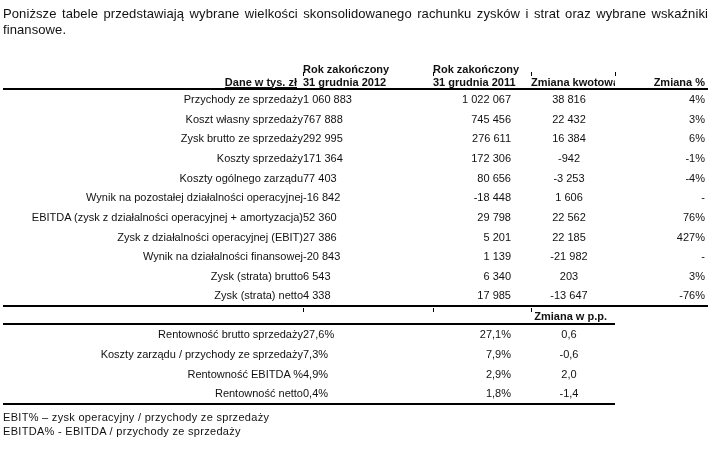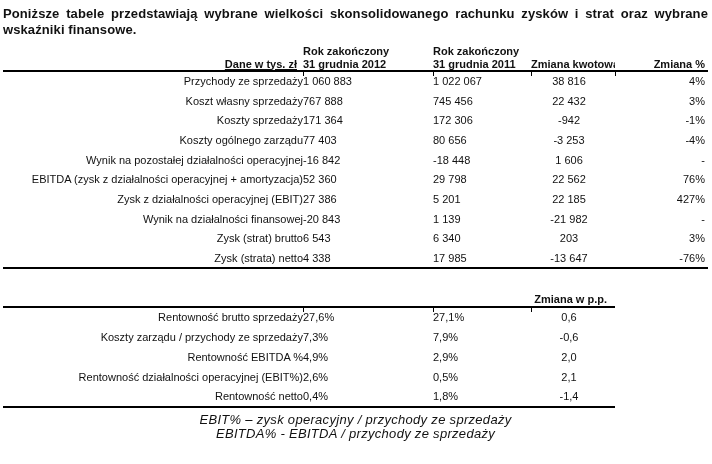--- a/index.html
+++ b/index.html
@@ -3,46 +3,46 @@
 <meta charset="utf-8">
 <style>
   html,body{margin:0;padding:0;background:#e8e8e8;}
   .page{
     width:712px;height:464px;position:relative;background:#ffffff;
     font-family:"Liberation Sans","DejaVu Sans",sans-serif;
     color:#111111;overflow:hidden;box-sizing:border-box;
   }
   .content{position:absolute;left:3px;top:6px;width:705px;}
   .intro{
-    margin:0 0 5px 0;font-size:13px;line-height:16px;font-weight:bold;
+    margin:0 0 23px 0;font-size:13px;line-height:16px;font-weight:normal;
     text-align:justify;letter-spacing:0.1px;
   }
   table{border-collapse:collapse;table-layout:fixed;}
   .t1{width:705px;}
-  .t2{width:612px;margin-top:21px;}
+  .t2{width:612px;}
   th,td{padding:0;font-size:11px;font-weight:normal;overflow:hidden;white-space:nowrap;}
   thead th{font-weight:bold;vertical-align:bottom;line-height:12.5px;}
   .t1 thead tr{height:28px;}
   .t1 thead th{border-bottom:2px solid #000;}
   .t2 thead tr{height:17px;}
   .t2 thead th{border-bottom:2px solid #000;}
   .t1 tbody tr{height:19.7px;}
   .t2 tbody tr{height:20px;}
   .t1 tbody tr:last-child td{border-bottom:2px solid #000;margin-left:40px;}
   .t2 tbody tr:last-child td{border-bottom:2px solid #000;}
   td.lbl{padding-left:8px;text-align:right;}
   th.h-right{text-align:right;}
   th.h-center{text-align:left;}
   .pr1{padding-right:22px;}
-  .pr2{padding-right:20px;text-align:left;}
+  .pr2{padding-right:20px;text-align:right;}
   .pr3{padding-right:8px;text-align:center;}
   .pr4{padding-right:3px;text-align:right;}
   th.dane{padding-right:6px;text-align:right;text-decoration:underline;}
   .footnotes{margin-top:5px;}
-  .footnote{font-size:13px;line-height:14px;font-style:italic;letter-spacing:0.3px;text-align:center;}
+  .footnote{font-size:11px;line-height:14px;letter-spacing:0.3px;}
   .tick{position:absolute;width:1px;height:4px;background:#000;}
 </style>
 </head>
 <body>
 
 <div class="page">
   <div class="content">
 
     <p class="intro">Poniższe tabele przedstawiają wybrane wielkości skonsolidowanego rachunku zysków i strat oraz wybrane wskaźniki finansowe.</p>
 
@@ -78,20 +78,27 @@
           <td class="pr4">4%</td>
         </tr>
         <tr>
           <td class="lbl">Koszt własny sprzedaży</td>
           <td class="pr1">767 888</td>
           <td class="pr2">745 456</td>
           <td class="pr3">22 432</td>
           <td class="pr4">3%</td>
         </tr>
         <tr>
+          <td class="lbl">Zysk brutto ze sprzedaży</td>
+          <td class="pr1">292 995</td>
+          <td class="pr2">276 611</td>
+          <td class="pr3">16 384</td>
+          <td class="pr4">6%</td>
+        </tr>
+        <tr>
           <td class="lbl">Koszty sprzedaży</td>
           <td class="pr1">171 364</td>
           <td class="pr2">172 306</td>
           <td class="pr3">-942</td>
           <td class="pr4">-1%</td>
         </tr>
         <tr>
           <td class="lbl">Koszty ogólnego zarządu</td>
           <td class="pr1">77 403</td>
           <td class="pr2">80 656</td>
@@ -120,21 +127,21 @@
           <td class="pr4">427%</td>
         </tr>
         <tr>
           <td class="lbl">Wynik na działalności finansowej</td>
           <td class="pr1">-20 843</td>
           <td class="pr2">1 139</td>
           <td class="pr3">-21 982</td>
           <td class="pr4">-</td>
         </tr>
         <tr>
-          <td class="lbl">Zysk (strat) brutto</td>
+          <td class="lbl">Zysk (strata) brutto</td>
           <td class="pr1">6 543</td>
           <td class="pr2">6 340</td>
           <td class="pr3">203</td>
           <td class="pr4">3%</td>
         </tr>
         <tr>
           <td class="lbl">Zysk (strata) netto</td>
           <td class="pr1">4 338</td>
           <td class="pr2">17 985</td>
           <td class="pr3">-13 647</td>
@@ -171,26 +178,20 @@
           <td class="pr2">7,9%</td>
           <td class="pr3">-0,6</td>
         </tr>
         <tr>
           <td class="lbl">Rentowność EBITDA %</td>
           <td class="pr1">4,9%</td>
           <td class="pr2">2,9%</td>
           <td class="pr3">2,0</td>
         </tr>
         <tr>
-          <td class="lbl">Rentowność działalności operacyjnej (EBIT%)</td>
-          <td class="pr1">2,6%</td>
-          <td class="pr2">0,5%</td>
-          <td class="pr3">2,1</td>
-        </tr>
-        <tr>
           <td class="lbl">Rentowność netto</td>
           <td class="pr1">0,4%</td>
           <td class="pr2">1,8%</td>
           <td class="pr3">-1,4</td>
         </tr>
       </tbody>
     </table>
 
     <div class="footnotes">
       <div class="footnote">EBIT% – zysk operacyjny / przychody ze sprzedaży</div>

